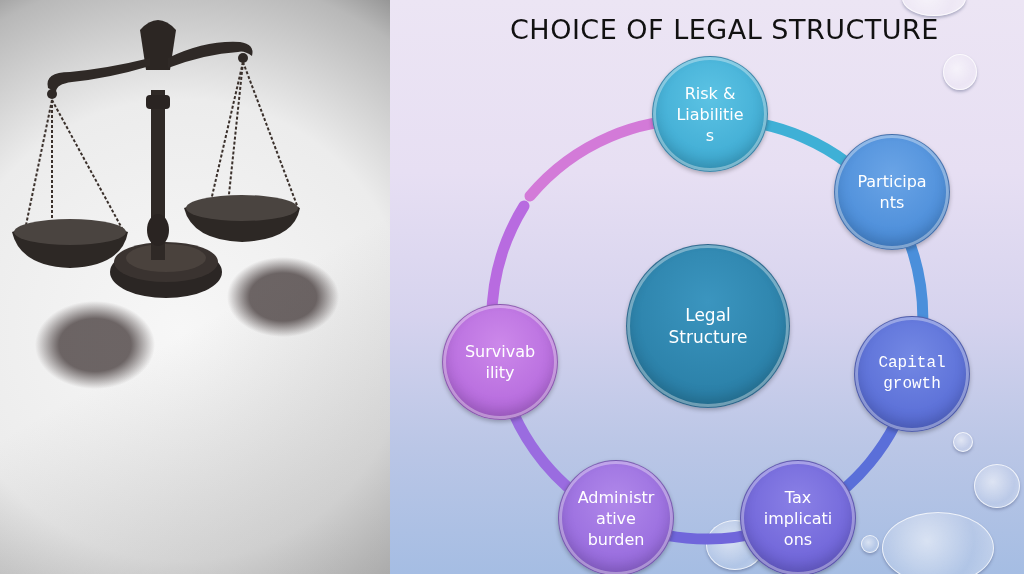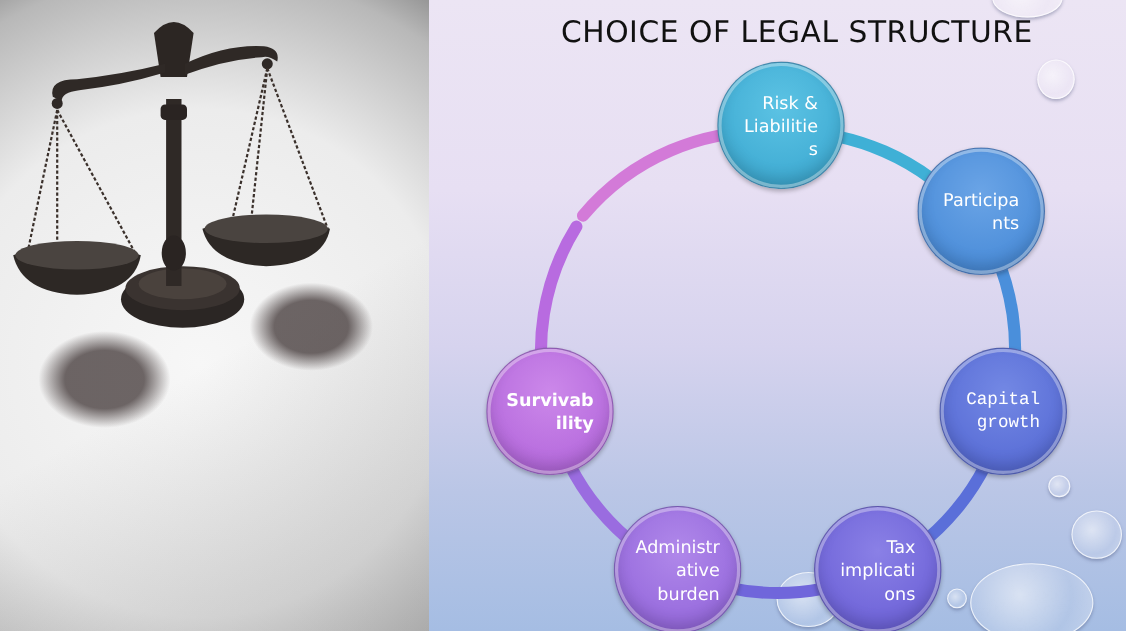--- a/index.html
+++ b/index.html
@@ -23,21 +23,21 @@
   }
   .title {
     position: absolute; left: 120px; top: 14px; width: 420px;
     font-size: 27px; letter-spacing: 0.5px; color: #111;
     font-family: "DejaVu Sans", sans-serif; font-weight: normal;
     white-space: nowrap;
   }
   .ring { position: absolute; left: 0; top: 0; }
   .node {
     position: absolute; border-radius: 50%;
-    display: flex; align-items: center; justify-content: center; text-align: right;
+    display: flex; align-items: center; justify-content: center; text-align: center;
     color: #fff; font-family: "DejaVu Sans", sans-serif; font-size: 16px; line-height: 21px;
     box-shadow: inset 0 0 0 3px rgba(255,255,255,0.35), inset 0 -8px 14px rgba(0,0,0,0.18), 0 2px 4px rgba(0,0,0,0.25);
     border: 1px solid rgba(60,60,90,0.35);
     box-sizing: border-box;
     white-space: pre-line;
   }
   .bubble {
     position: absolute; border-radius: 50%;
     background: radial-gradient(circle at 40% 40%, rgba(255,255,255,0.55), rgba(255,255,255,0.12) 60%, rgba(255,255,255,0.35) 100%);
     border: 1px solid rgba(255,255,255,0.75);
@@ -96,20 +96,23 @@
       <path d="M318 120 A214 214 0 0 1 492 196" stroke="#3fb0d6"></path>
       <path d="M502 206 A214 214 0 0 1 526 370" stroke="#4a8fdb"></path>
       <path d="M522 380 A214 214 0 0 1 406 520" stroke="#5a6fd9"></path>
       <path d="M396 524 A214 214 0 0 1 238 524" stroke="#7066db"></path>
       <path d="M228 520 A214 214 0 0 1 112 380" stroke="#9a6ce0"></path>
       <path d="M108 370 A214 214 0 0 1 134 206" stroke="#b86be0"></path>
       <path d="M140 196 A214 214 0 0 1 318 120" stroke="#d37ad8"></path>
     </g>
   </svg>
 
+  <div class="node" style="left:236px; top:244px; width:164px; height:164px; background: radial-gradient(circle at 50% 35%, #3b95bf, #24789f); font-size:17px; line-height:22px;">
+    <span style="display:block; width:110px;">Legal Structure</span>
+  </div>
 
   <div class="node" style="left:262px; top:56px; width:116px; height:116px; background: radial-gradient(circle at 50% 35%, #5cc3e4, #35a3cd);">
     <span>Risk &amp;
 Liabilitie
 s</span>
   </div>
   <div class="node" style="left:444px; top:134px; width:116px; height:116px; background: radial-gradient(circle at 50% 35%, #6aa4e6, #3f84d4);">
     <span>Participa
 nts</span>
   </div>
@@ -120,17 +123,17 @@
   <div class="node" style="left:350px; top:460px; width:116px; height:116px; background: radial-gradient(circle at 50% 35%, #8a80e6, #6459d3);">
     <span>Tax
 implicati
 ons</span>
   </div>
   <div class="node" style="left:168px; top:460px; width:116px; height:116px; background: radial-gradient(circle at 50% 35%, #b088ea, #8d5fd8);">
     <span>Administr
 ative
 burden</span>
   </div>
-  <div class="node" style="left:52px; top:316px; width:116px; height:116px; background: radial-gradient(circle at 50% 35%, #cc88ea, #ad5fd8); font-weight: bold;">
+  <div class="node" style="left:52px; top:304px; width:116px; height:116px; background: radial-gradient(circle at 50% 35%, #cc88ea, #ad5fd8);">
     <span>Survivab
 ility</span>
   </div>
 </div>
 
 </body></html>

